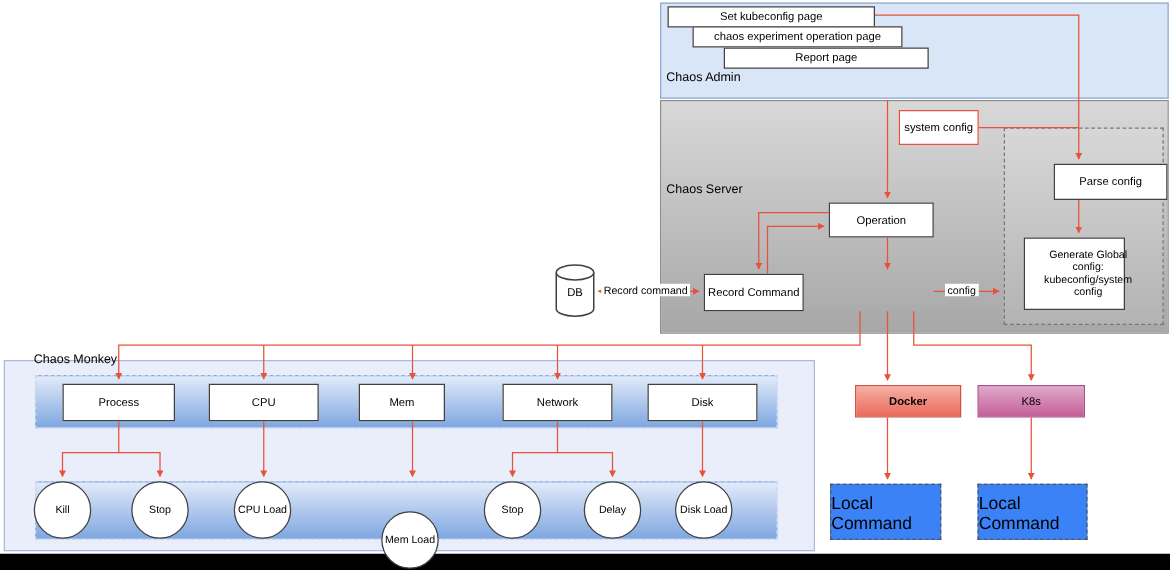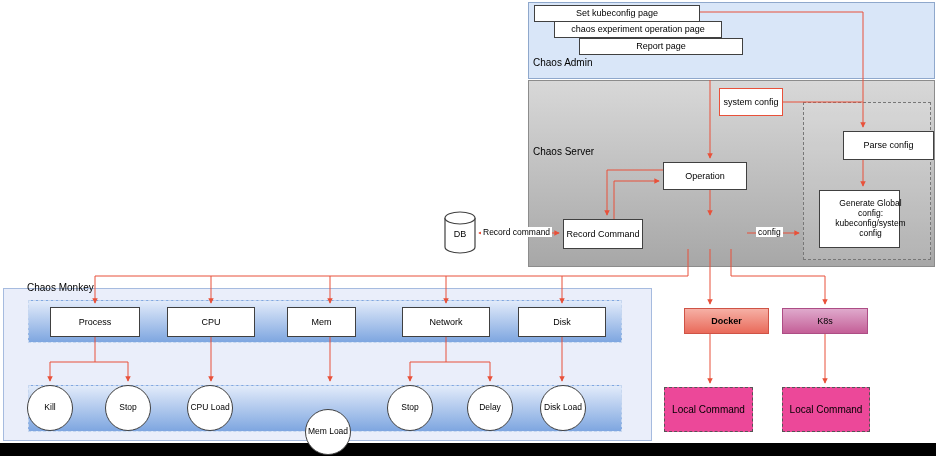--- a/index.html
+++ b/index.html
@@ -2,22 +2,22 @@
 <html><head>
 <meta charset="utf-8">
 <style>
   html,body{margin:0;padding:0;background:#fff;}
   #stage{position:relative;width:936px;height:456px;font-family:"Liberation Sans",sans-serif;overflow:hidden;background:#fff;}
   .region{position:absolute;box-sizing:border-box;}
   .region-label{position:absolute;font-size:10px;color:#000;white-space:nowrap;}
   .whitebox{position:absolute;box-sizing:border-box;background:#fff;border:1px solid #404040;
             display:flex;align-items:center;justify-content:center;text-align:center;
             font-size:9px;color:#000;line-height:1.15;}
-  .dashedbox{position:absolute;box-sizing:border-box;background:#ec4899;border:1px dashed #555;
-             display:flex;align-items:center;justify-content:center;font-size:10px;color:#000;}
+  .dashedbox{position:absolute;box-sizing:border-box;background:#3b82f6;border:1px dashed #555;
+             display:flex;align-items:center;justify-content:center;font-size:14px;color:#000;}
   .circle{position:absolute;box-sizing:border-box;width:46px;height:46px;border-radius:50%;
           background:#fff;border:1px solid #404040;display:flex;align-items:center;justify-content:center;
           text-align:center;font-size:8.5px;line-height:1.1;color:#000;}
   .gradbox{position:absolute;box-sizing:border-box;display:flex;align-items:center;justify-content:center;
            font-size:9px;color:#000;}
   .edge-label{position:absolute;background:#fff;font-size:8.5px;color:#000;padding:0 2px;white-space:nowrap;}
   #admin{left:528px;top:2px;width:407px;height:77px;background:#d9e6f8;border:1px solid #8fa8cc;}
   #server{left:528px;top:80px;width:407px;height:187px;background:linear-gradient(#d8d8d8,#a7a7a7);border:1px solid #8c8c8c;}
   #dashed-config{left:803px;top:102px;width:128px;height:158px;border:1px dashed #777;background:rgba(255,255,255,0.12);}
   #monkey{left:3px;top:288px;width:649px;height:153px;background:#eaeefa;border:1px solid #a6bbdf;}

